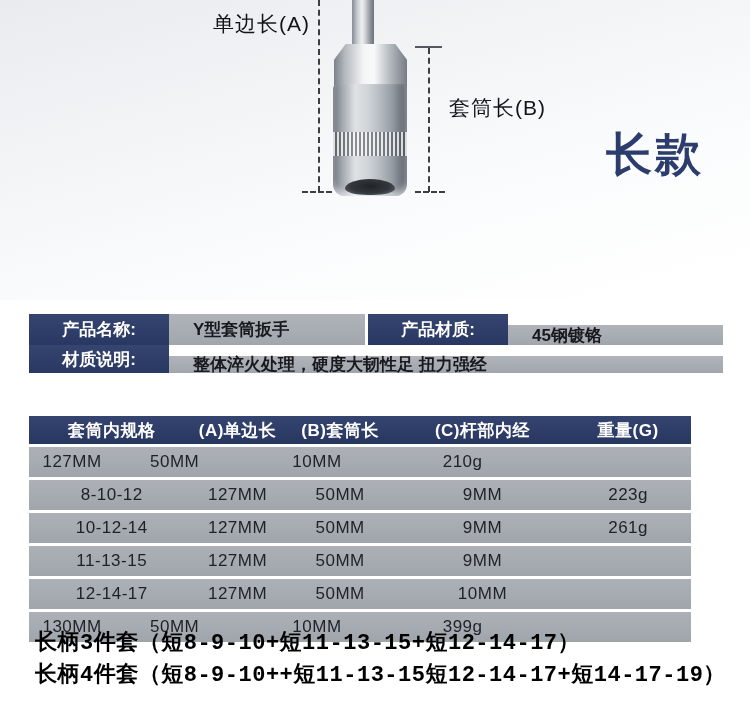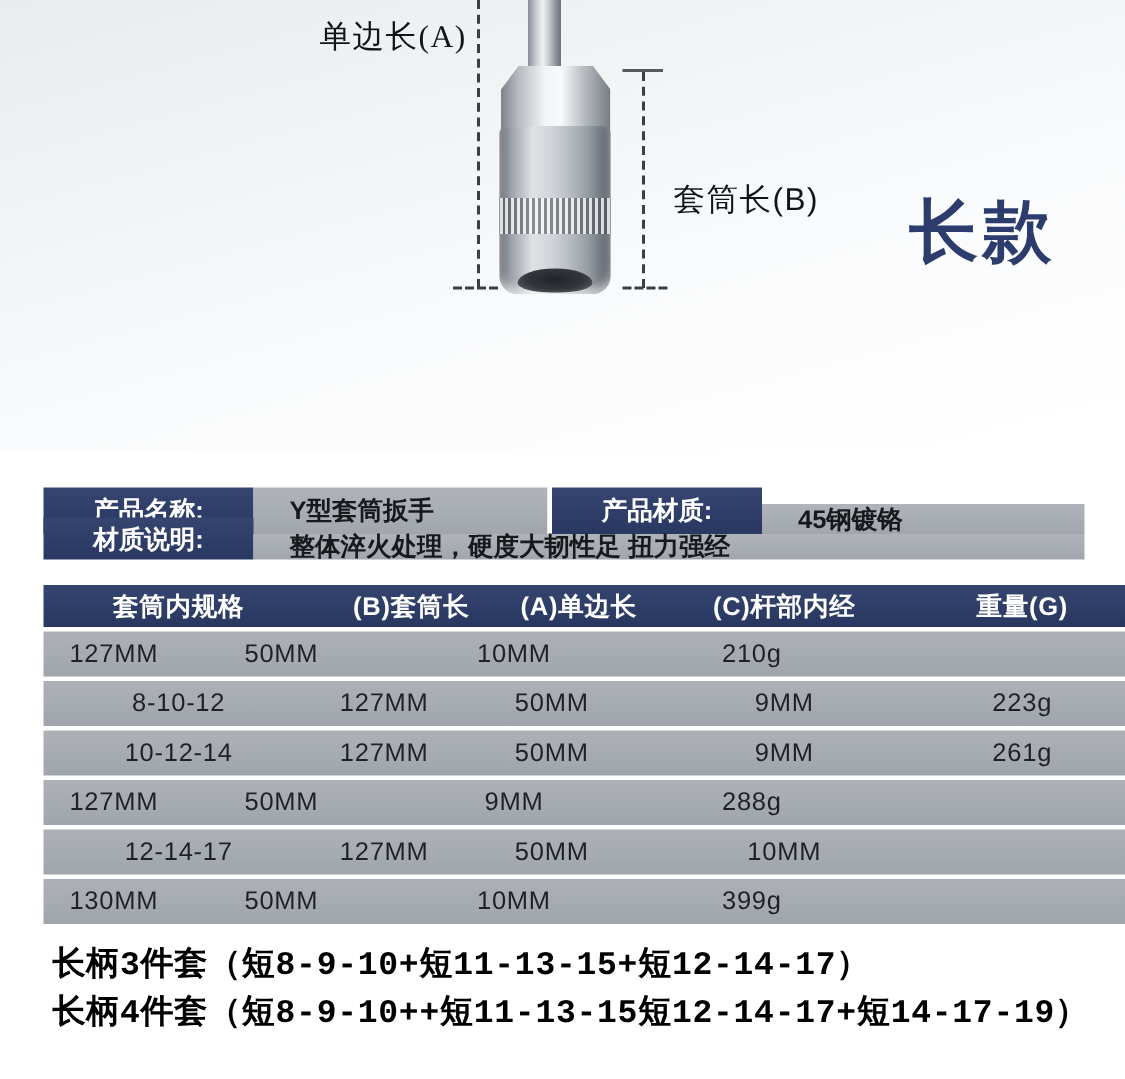--- a/index.html
+++ b/index.html
@@ -8,22 +8,22 @@
     position:relative; width:750px; height:719px; overflow:hidden;
     background:#ffffff; font-family:"Liberation Sans", sans-serif;
   }
 
   
   .photo {
     position:absolute; left:0; top:0; width:750px; height:300px;
     background:linear-gradient(165deg,#e9ebee 0%,#f2f3f5 30%,#fafbfc 62%,#ffffff 95%);
   }
   .dim-label { position:absolute; font-size:21px; font-weight:500; color:#121418; letter-spacing:1px; }
-  .label-a { left:213px; top:10px;font-family:Liberation Serif, serif; }
-  .label-b { left:449px; top:119px; }
+  .label-a { left:213px; top:10px; }
+  .label-b { left:449px; top:94px; }
   .variant {
     position:absolute; left:606px; top:124px;
     font-size:46px; font-weight:700; color:#2c3c6d; letter-spacing:3px;
   }
   .dimline { position:absolute; border-left:2px dashed #3c3e42; width:0; }
   .dim-left  { left:318px; top:0;    height:192px; }
   .dim-right { left:428px; top:48px; height:144px; }
   .tick { position:absolute; height:0; }
   .tick-dash { border-top:2px dashed #3c3e42; }
   .tick-solid { border-top:2px solid #55585c; }
@@ -52,38 +52,38 @@
     background:repeating-linear-gradient(90deg, rgba(250,250,250,.9) 0 2px, rgba(70,75,82,.65) 2px 4px);
   }
   .opening {
     position:absolute; left:12px; right:12px; bottom:1px; height:16px;
     border-radius:50% 50% 45% 45% / 60% 60% 40% 40%;
     background:radial-gradient(ellipse at 50% 45%, #202328 0%, #33373c 55%, #595e65 85%);
   }
 
   
   .bar { position:absolute; left:29px; width:694px; display:flex; }
-  .bar1 { top:325px; height:31px;border-radius:14px; }
+  .bar1 { top:314px; height:31px;border-radius:14px; }
   .bar2 { top:345px; height:28px; }
   .blabel {
     width:140px; flex:0 0 140px; color:#fff; font-size:17px; font-weight:700;
     display:flex; align-items:center; justify-content:center;
     background:linear-gradient(180deg,#36456f,#293862);
   }
   .bvalue {
     color:#17191d; font-size:17px; font-weight:700;
     display:flex; align-items:center; padding-left:24px;
     background:linear-gradient(180deg,#b0b4ba,#a1a6ad);
   }
   .bv1 { width:196px; flex:0 0 196px; }
   .bvgap { width:3px; flex:0 0 3px; background:#fff; }
   .bvflex { flex:1;margin-top:11px; }
 
   
-  .spec { position:absolute; left:29px; top:390px; width:721px; }
+  .spec { position:absolute; left:29px; top:416px; width:662px; }
   .trow { display:flex; height:30px; margin-top:3px; background:linear-gradient(180deg,#adb1b7,#a0a5ac); }
   .thead { height:28px; margin-top:0; background:linear-gradient(180deg,#36456f,#283760); }
   .cell {
     display:flex; align-items:center; justify-content:center;
     font-size:17px; color:#1e2126; font-weight:500; letter-spacing:.5px;
   }
   .thead .cell { color:#ffffff; font-weight:700; }
   .c1 { width:25%; } .c2 { width:13%; } .c3 { width:18%; } .c4 { width:25%; } .c5 { width:19%; }
 
   
@@ -122,22 +122,22 @@
     <div class="bvalue bvflex">45钢镀铬</div>
   </div>
   <div class="bar bar2">
     <div class="blabel">材质说明:</div>
     <div class="bvalue bvflex">整体淬火处理，硬度大韧性足 扭力强经</div>
   </div>
 
   <div class="spec">
     <div class="trow thead">
       <div class="cell c1">套筒内规格</div>
+      <div class="cell c2">(A)单边长</div>
       <div class="cell c3">(B)套筒长</div>
-      <div class="cell c2">(A)单边长</div>
       <div class="cell c4">(C)杆部内经</div>
       <div class="cell c5">重量(G)</div>
     </div>
     <div class="trow">
       <div class="cell c2">127MM</div>
       <div class="cell c3">50MM</div>
       <div class="cell c4">10MM</div>
       <div class="cell c5">210g</div>
     </div>
     <div class="trow">
@@ -148,24 +148,24 @@
       <div class="cell c5">223g</div>
     </div>
     <div class="trow">
       <div class="cell c1">10-12-14</div>
       <div class="cell c2">127MM</div>
       <div class="cell c3">50MM</div>
       <div class="cell c4">9MM</div>
       <div class="cell c5">261g</div>
     </div>
     <div class="trow">
+      <div class="cell c1">11-13-15</div>
       <div class="cell c2">127MM</div>
       <div class="cell c3">50MM</div>
       <div class="cell c4">9MM</div>
-      <div class="cell c5">288g</div>
     </div>
     <div class="trow">
       <div class="cell c1">12-14-17</div>
       <div class="cell c2">127MM</div>
       <div class="cell c3">50MM</div>
       <div class="cell c4">10MM</div>
     </div>
     <div class="trow">
       <div class="cell c2">130MM</div>
       <div class="cell c3">50MM</div>

